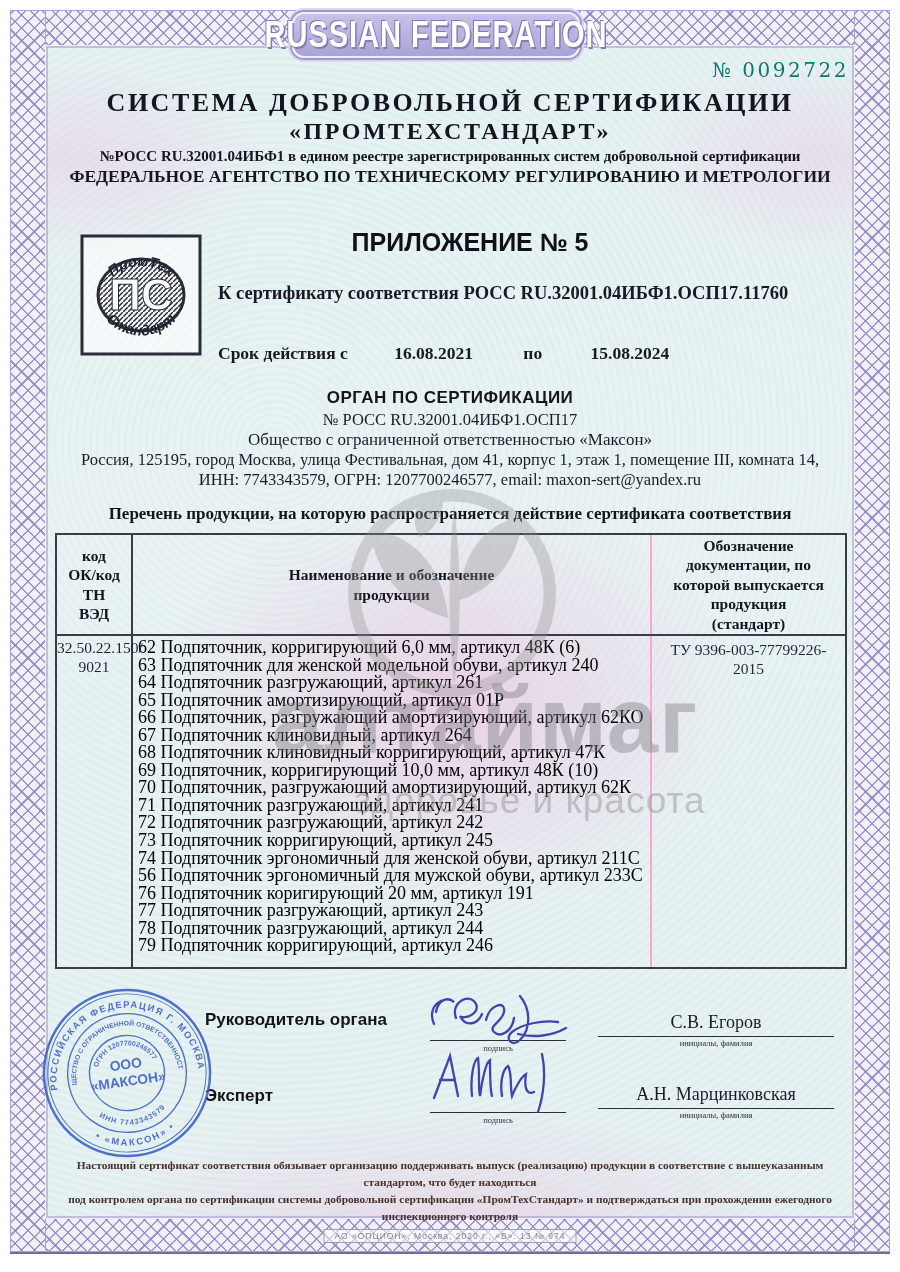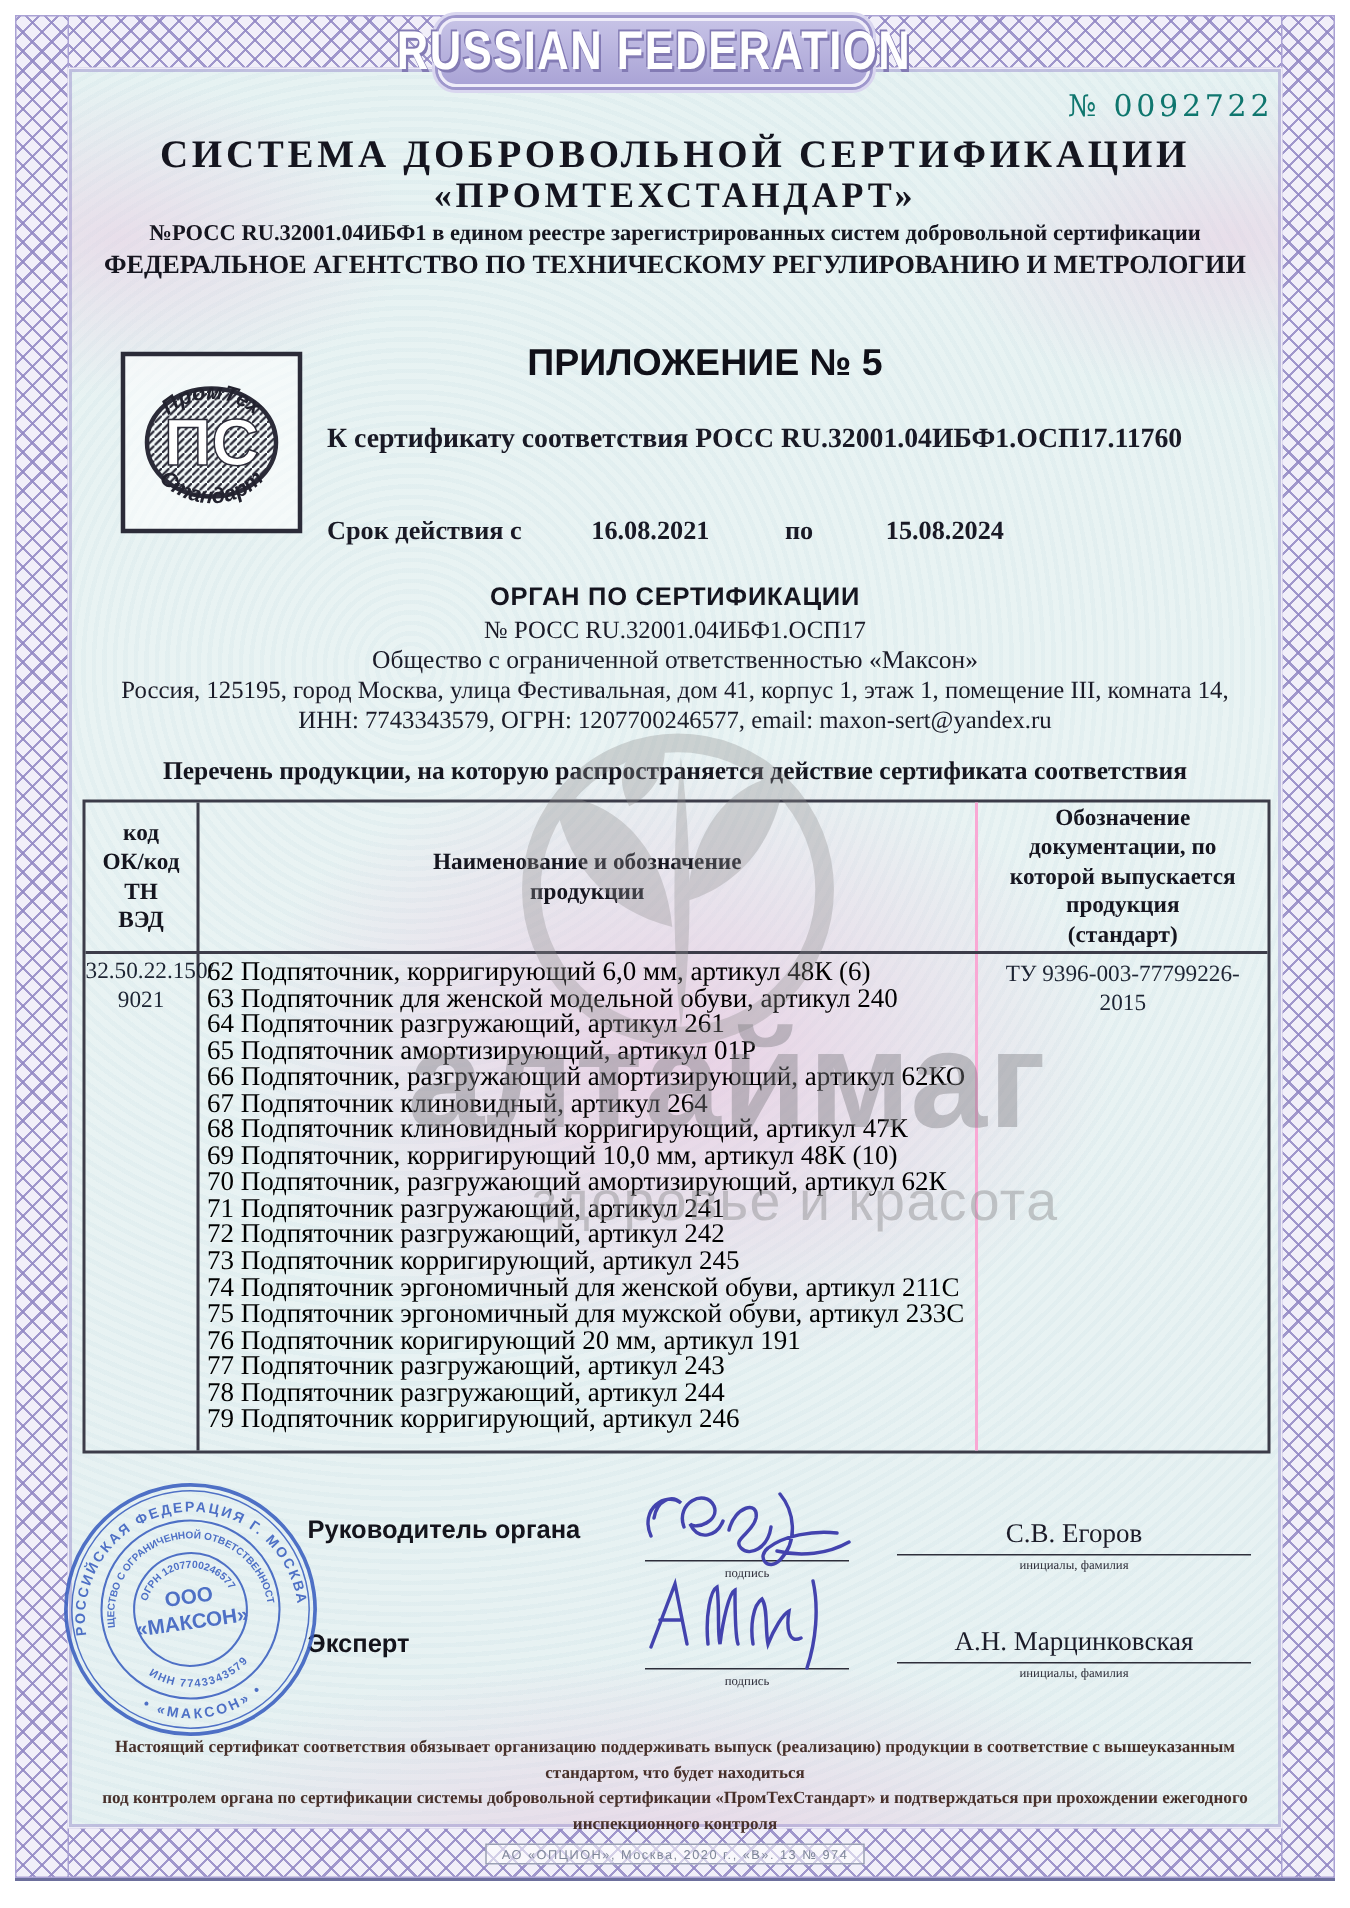--- a/index.html
+++ b/index.html
@@ -202,21 +202,21 @@
           <div>65 Подпяточник амортизирующий, артикул 01Р</div>
           <div>66 Подпяточник, разгружающий амортизирующий, артикул 62КО</div>
           <div>67 Подпяточник клиновидный, артикул 264</div>
           <div>68 Подпяточник клиновидный корригирующий, артикул 47К</div>
           <div>69 Подпяточник, корригирующий 10,0 мм, артикул 48К (10)</div>
           <div>70 Подпяточник, разгружающий амортизирующий, артикул 62К</div>
           <div>71 Подпяточник разгружающий, артикул 241</div>
           <div>72 Подпяточник разгружающий, артикул 242</div>
           <div>73 Подпяточник корригирующий, артикул 245</div>
           <div>74 Подпяточник эргономичный для женской обуви, артикул 211С</div>
-          <div>75 Подпяточник эргономичный для мужской обуви, артикул 233С</div>
+          <div>56 Подпяточник эргономичный для мужской обуви, артикул 233С</div>
           <div>76 Подпяточник коригирующий 20 мм, артикул 191</div>
           <div>77 Подпяточник разгружающий, артикул 243</div>
           <div>78 Подпяточник разгружающий, артикул 244</div>
           <div>79 Подпяточник корригирующий, артикул 246</div>
         </div>
         <div class="c3 doc-cell">ТУ 9396-003-77799226-
 2015</div>
       </div>
     </div>
 

